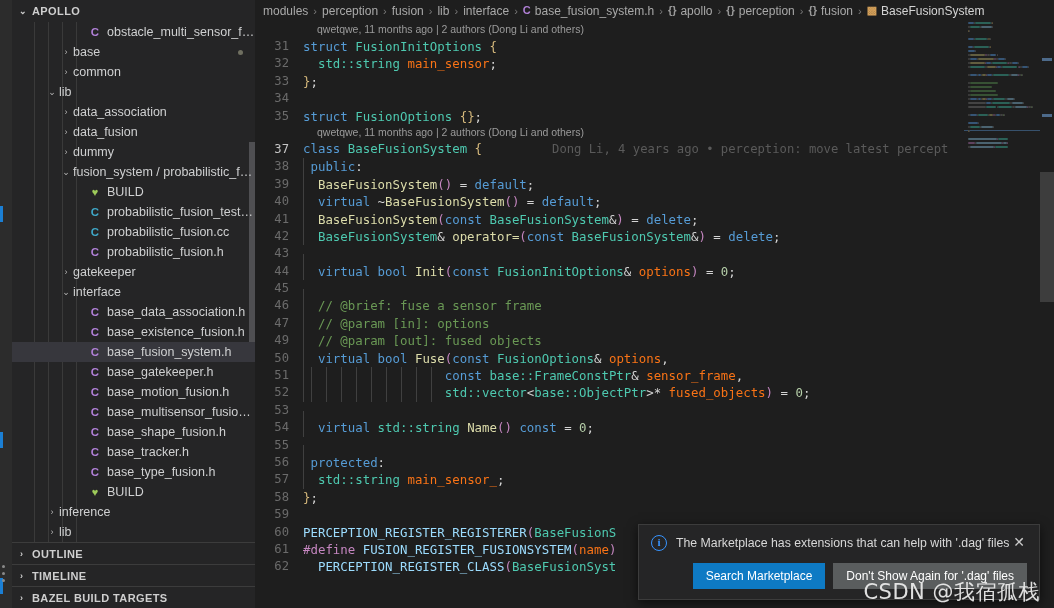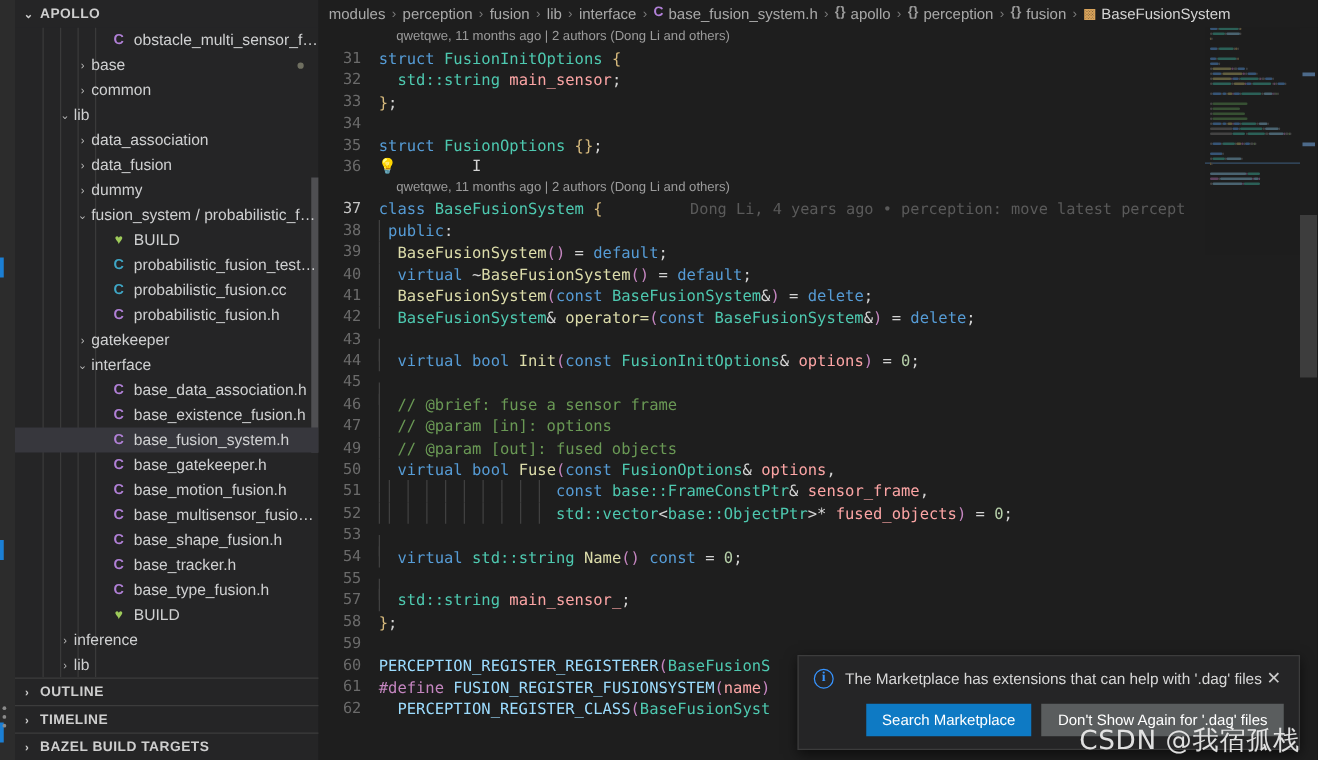--- a/index.html
+++ b/index.html
@@ -166,21 +166,21 @@
     color: #5a5a5a; font-family: "DejaVu Sans Mono", monospace;
     font-size: 12.2px;
   }
   .bulb { color: #e5c07b; font-size: 12px; }
   .cursor-i { color: #d4d4d4; }
 
   
   .t-kw   { color: #569cd6; }
   .t-type { color: #4ec9b0; }
   .t-fn   { color: #dcdcaa; }
-  .t-var  { color: #fca5a5; }
+  .t-var  { color: #f97316; }
   .t-num  { color: #b5cea8; }
   .t-cm   { color: #6a9955; }
   .t-pp   { color: #c586c0; }
   .t-op   { color: #d4d4d4; }
   .t-br1  { color: #d7ba7d; }
   .t-br2  { color: #c586c0; }
   .t-mac  { color: #9cdcfe; }
 
   .indent-guide {
     position: absolute; top: 0; width: 1px; height: 17.4px;
@@ -465,40 +465,40 @@
       </div>
 
     <div class="code-wrap">
       <div class="codegrid" id="codegrid">
           <div class="blame">qwetqwe, 11 months ago | 2 authors (Dong Li and others)</div>
           <div class="cline"><div class="gutter">31</div><div class="ctext"><span class="t-kw">struct</span><span class="t-op"> </span><span class="t-type">FusionInitOptions</span><span class="t-op"> </span><span class="t-br1">{</span></div></div>
           <div class="cline"><div class="gutter">32</div><div class="ctext"><span class="t-op">  </span><span class="t-type">std::string</span><span class="t-op"> </span><span class="t-var">main_sensor</span><span class="t-op">;</span></div></div>
           <div class="cline"><div class="gutter">33</div><div class="ctext"><span class="t-br1">}</span><span class="t-op">;</span></div></div>
           <div class="cline"><div class="gutter">34</div><div class="ctext"></div></div>
           <div class="cline"><div class="gutter">35</div><div class="ctext"><span class="t-kw">struct</span><span class="t-op"> </span><span class="t-type">FusionOptions</span><span class="t-op"> </span><span class="t-br1">{}</span><span class="t-op">;</span></div></div>
-          <div class="cline"><div class="gutter">36</div><div class="ctext"><span class="bulb">💡</span><span class="cursor-i">        I</span></div></div>
           <div class="blame">qwetqwe, 11 months ago | 2 authors (Dong Li and others)</div>
           <div class="cline"><div class="gutter cur">37</div><div class="ctext"><span class="t-kw">class</span><span class="t-op"> </span><span class="t-type">BaseFusionSystem</span><span class="t-op"> </span><span class="t-br1">{</span><span class="inline-blame" style="margin-left: 70px;">Dong Li, 4 years ago • perception: move latest percept</span></div></div>
           <div class="cline"><div class="gutter">38</div><div class="ctext"><span class="indent-guide" style="left: 0px;"></span><span class="t-kw"> public</span><span class="t-op">:</span></div></div>
           <div class="cline"><div class="gutter">39</div><div class="ctext"><span class="indent-guide" style="left: 0px;"></span><span class="t-op">  </span><span class="t-fn">BaseFusionSystem</span><span class="t-br2">()</span><span class="t-op"> = </span><span class="t-kw">default</span><span class="t-op">;</span></div></div>
           <div class="cline"><div class="gutter">40</div><div class="ctext"><span class="indent-guide" style="left: 0px;"></span><span class="t-op">  </span><span class="t-kw">virtual</span><span class="t-op"> ~</span><span class="t-fn">BaseFusionSystem</span><span class="t-br2">()</span><span class="t-op"> = </span><span class="t-kw">default</span><span class="t-op">;</span></div></div>
           <div class="cline"><div class="gutter">41</div><div class="ctext"><span class="indent-guide" style="left: 0px;"></span><span class="t-op">  </span><span class="t-fn">BaseFusionSystem</span><span class="t-br2">(</span><span class="t-kw">const</span><span class="t-op"> </span><span class="t-type">BaseFusionSystem</span><span class="t-op">&amp;</span><span class="t-br2">)</span><span class="t-op"> = </span><span class="t-kw">delete</span><span class="t-op">;</span></div></div>
           <div class="cline"><div class="gutter">42</div><div class="ctext"><span class="indent-guide" style="left: 0px;"></span><span class="t-op">  </span><span class="t-type">BaseFusionSystem</span><span class="t-op">&amp; </span><span class="t-fn">operator=</span><span class="t-br2">(</span><span class="t-kw">const</span><span class="t-op"> </span><span class="t-type">BaseFusionSystem</span><span class="t-op">&amp;</span><span class="t-br2">)</span><span class="t-op"> = </span><span class="t-kw">delete</span><span class="t-op">;</span></div></div>
           <div class="cline"><div class="gutter">43</div><div class="ctext"><span class="indent-guide" style="left: 0px;"></span></div></div>
           <div class="cline"><div class="gutter">44</div><div class="ctext"><span class="indent-guide" style="left: 0px;"></span><span class="t-op">  </span><span class="t-kw">virtual</span><span class="t-op"> </span><span class="t-kw">bool</span><span class="t-op"> </span><span class="t-fn">Init</span><span class="t-br2">(</span><span class="t-kw">const</span><span class="t-op"> </span><span class="t-type">FusionInitOptions</span><span class="t-op">&amp; </span><span class="t-var">options</span><span class="t-br2">)</span><span class="t-op"> = </span><span class="t-num">0</span><span class="t-op">;</span></div></div>
           <div class="cline"><div class="gutter">45</div><div class="ctext"><span class="indent-guide" style="left: 0px;"></span></div></div>
           <div class="cline"><div class="gutter">46</div><div class="ctext"><span class="indent-guide" style="left: 0px;"></span><span class="t-op">  </span><span class="t-cm">// @brief: fuse a sensor frame</span></div></div>
           <div class="cline"><div class="gutter">47</div><div class="ctext"><span class="indent-guide" style="left: 0px;"></span><span class="t-op">  </span><span class="t-cm">// @param [in]: options</span></div></div>
           <div class="cline"><div class="gutter">49</div><div class="ctext"><span class="indent-guide" style="left: 0px;"></span><span class="t-op">  </span><span class="t-cm">// @param [out]: fused objects</span></div></div>
           <div class="cline"><div class="gutter">50</div><div class="ctext"><span class="indent-guide" style="left: 0px;"></span><span class="t-op">  </span><span class="t-kw">virtual</span><span class="t-op"> </span><span class="t-kw">bool</span><span class="t-op"> </span><span class="t-fn">Fuse</span><span class="t-br2">(</span><span class="t-kw">const</span><span class="t-op"> </span><span class="t-type">FusionOptions</span><span class="t-op">&amp; </span><span class="t-var">options</span><span class="t-op">,</span></div></div>
           <div class="cline"><div class="gutter">51</div><div class="ctext"><span class="indent-guide" style="left: 8px;"></span><span class="indent-guide" style="left: 23px;"></span><span class="indent-guide" style="left: 38px;"></span><span class="indent-guide" style="left: 53px;"></span><span class="indent-guide" style="left: 68px;"></span><span class="indent-guide" style="left: 83px;"></span><span class="indent-guide" style="left: 98px;"></span><span class="indent-guide" style="left: 113px;"></span><span class="indent-guide" style="left: 128px;"></span><span class="indent-guide" style="left: 0px;"></span><span class="t-op">                   </span><span class="t-kw">const</span><span class="t-op"> </span><span class="t-type">base::FrameConstPtr</span><span class="t-op">&amp; </span><span class="t-var">sensor_frame</span><span class="t-op">,</span></div></div>
           <div class="cline"><div class="gutter">52</div><div class="ctext"><span class="indent-guide" style="left: 8px;"></span><span class="indent-guide" style="left: 23px;"></span><span class="indent-guide" style="left: 38px;"></span><span class="indent-guide" style="left: 53px;"></span><span class="indent-guide" style="left: 68px;"></span><span class="indent-guide" style="left: 83px;"></span><span class="indent-guide" style="left: 98px;"></span><span class="indent-guide" style="left: 113px;"></span><span class="indent-guide" style="left: 128px;"></span><span class="indent-guide" style="left: 0px;"></span><span class="t-op">                   </span><span class="t-type">std::vector</span><span class="t-op">&lt;</span><span class="t-type">base::ObjectPtr</span><span class="t-op">&gt;* </span><span class="t-var">fused_objects</span><span class="t-br2">)</span><span class="t-op"> = </span><span class="t-num">0</span><span class="t-op">;</span></div></div>
           <div class="cline"><div class="gutter">53</div><div class="ctext"><span class="indent-guide" style="left: 0px;"></span></div></div>
           <div class="cline"><div class="gutter">54</div><div class="ctext"><span class="indent-guide" style="left: 0px;"></span><span class="t-op">  </span><span class="t-kw">virtual</span><span class="t-op"> </span><span class="t-type">std::string</span><span class="t-op"> </span><span class="t-fn">Name</span><span class="t-br2">()</span><span class="t-op"> </span><span class="t-kw">const</span><span class="t-op"> = </span><span class="t-num">0</span><span class="t-op">;</span></div></div>
           <div class="cline"><div class="gutter">55</div><div class="ctext"><span class="indent-guide" style="left: 0px;"></span></div></div>
+          <div class="cline"><div class="gutter">56</div><div class="ctext"><span class="indent-guide" style="left: 0px;"></span><span class="t-kw"> protected</span><span class="t-op">:</span></div></div>
           <div class="cline"><div class="gutter">57</div><div class="ctext"><span class="indent-guide" style="left: 0px;"></span><span class="t-op">  </span><span class="t-type">std::string</span><span class="t-op"> </span><span class="t-var">main_sensor_</span><span class="t-op">;</span></div></div>
           <div class="cline"><div class="gutter">58</div><div class="ctext"><span class="t-br1">}</span><span class="t-op">;</span></div></div>
           <div class="cline"><div class="gutter">59</div><div class="ctext"></div></div>
           <div class="cline"><div class="gutter">60</div><div class="ctext"><span class="t-mac">PERCEPTION_REGISTER_REGISTERER</span><span class="t-br2">(</span><span class="t-type">BaseFusionS</span></div></div>
           <div class="cline"><div class="gutter">61</div><div class="ctext"><span class="t-pp">#define</span><span class="t-op"> </span><span class="t-mac">FUSION_REGISTER_FUSIONSYSTEM</span><span class="t-br2">(</span><span class="t-var">name</span><span class="t-br2">)</span></div></div>
           <div class="cline"><div class="gutter">62</div><div class="ctext"><span class="t-op">  </span><span class="t-mac">PERCEPTION_REGISTER_CLASS</span><span class="t-br2">(</span><span class="t-type">BaseFusionSyst</span></div></div>
         </div>
 
       <div class="minimap" id="minimap">
         <div class="mm-slider"></div>

